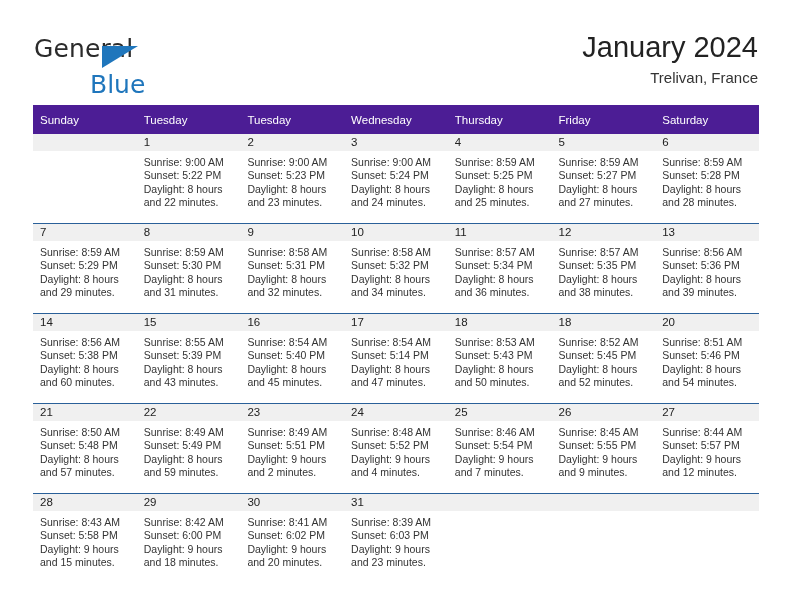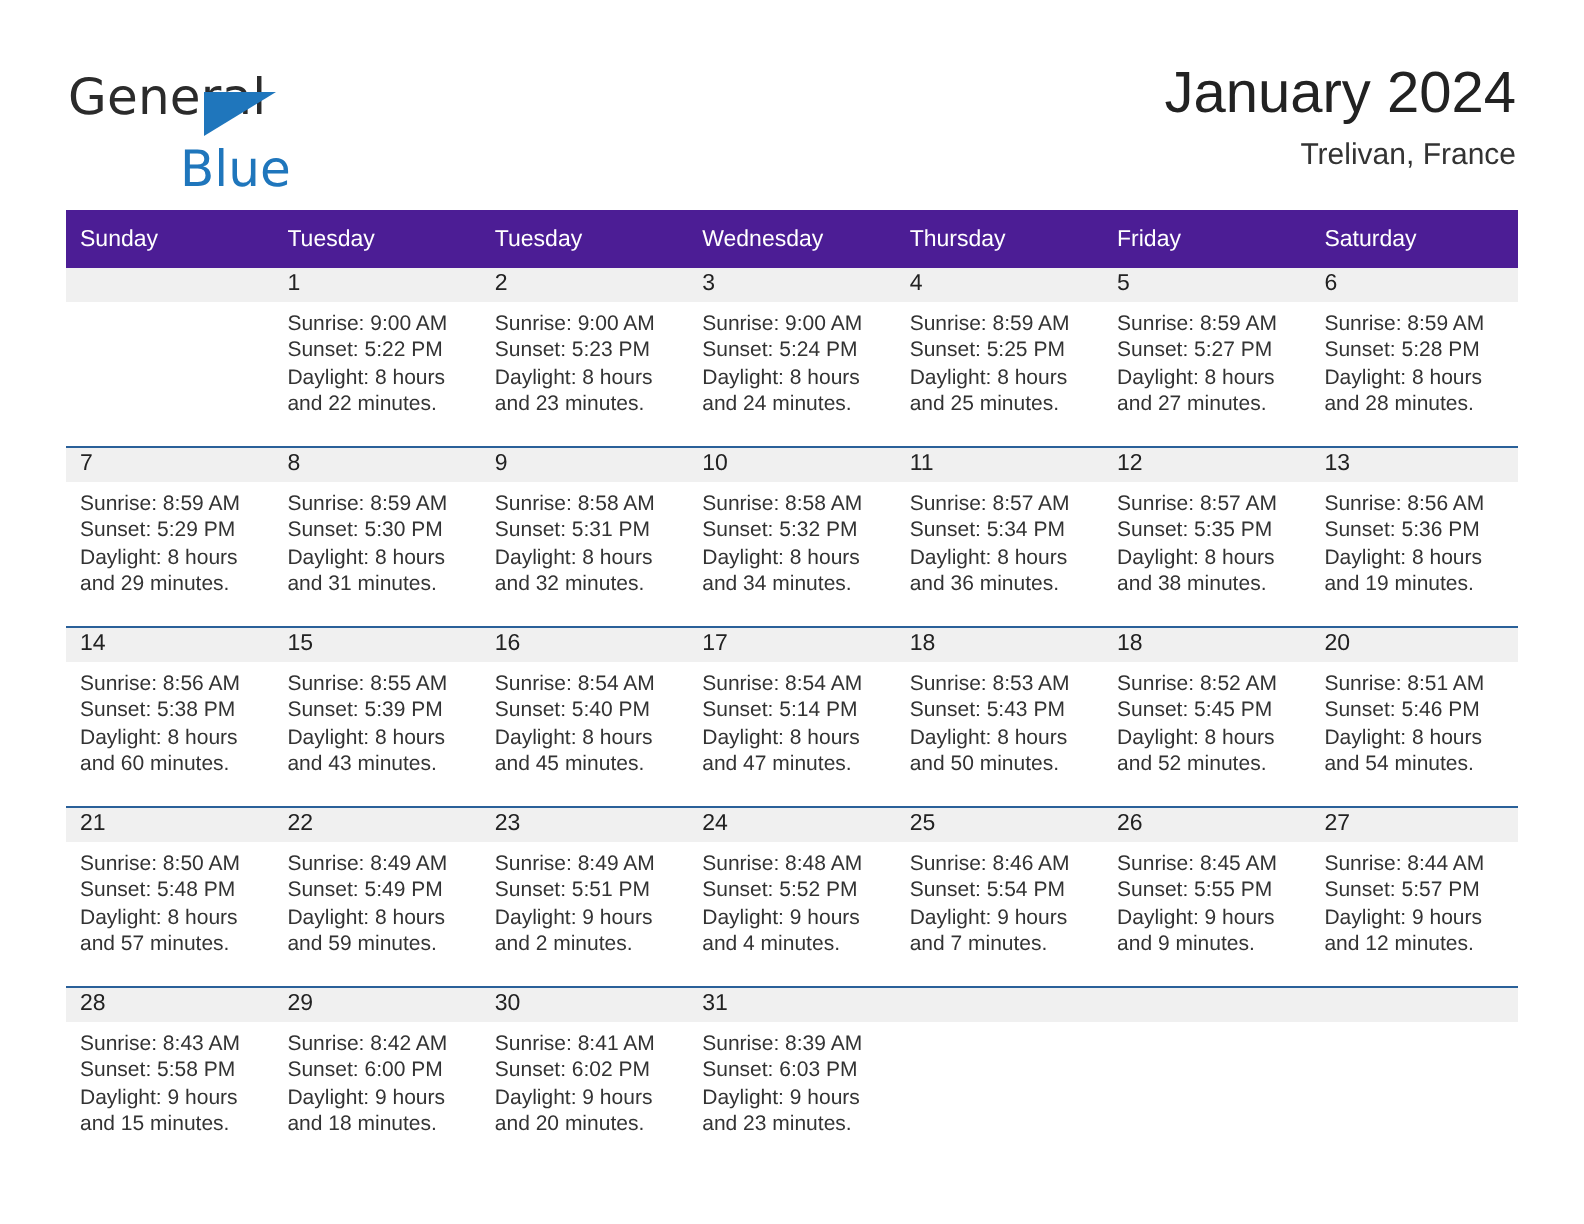--- a/index.html
+++ b/index.html
@@ -299,21 +299,21 @@
               <div>Daylight: 8 hours</div>
               <div>and 38 minutes.</div>
             </div>
           </td>
           <td>
             <div class="daynum">13</div>
             <div class="cell-body">
               <div>Sunrise: 8:56 AM</div>
               <div>Sunset: 5:36 PM</div>
               <div>Daylight: 8 hours</div>
-              <div>and 19 minutes.</div>
+              <div>and 39 minutes.</div>
             </div>
           </td>
         </tr>
         <tr class="week-row">
           <td>
             <div class="daynum">14</div>
             <div class="cell-body">
               <div>Sunrise: 8:56 AM</div>
               <div>Sunset: 5:38 PM</div>
               <div>Daylight: 8 hours</div>

